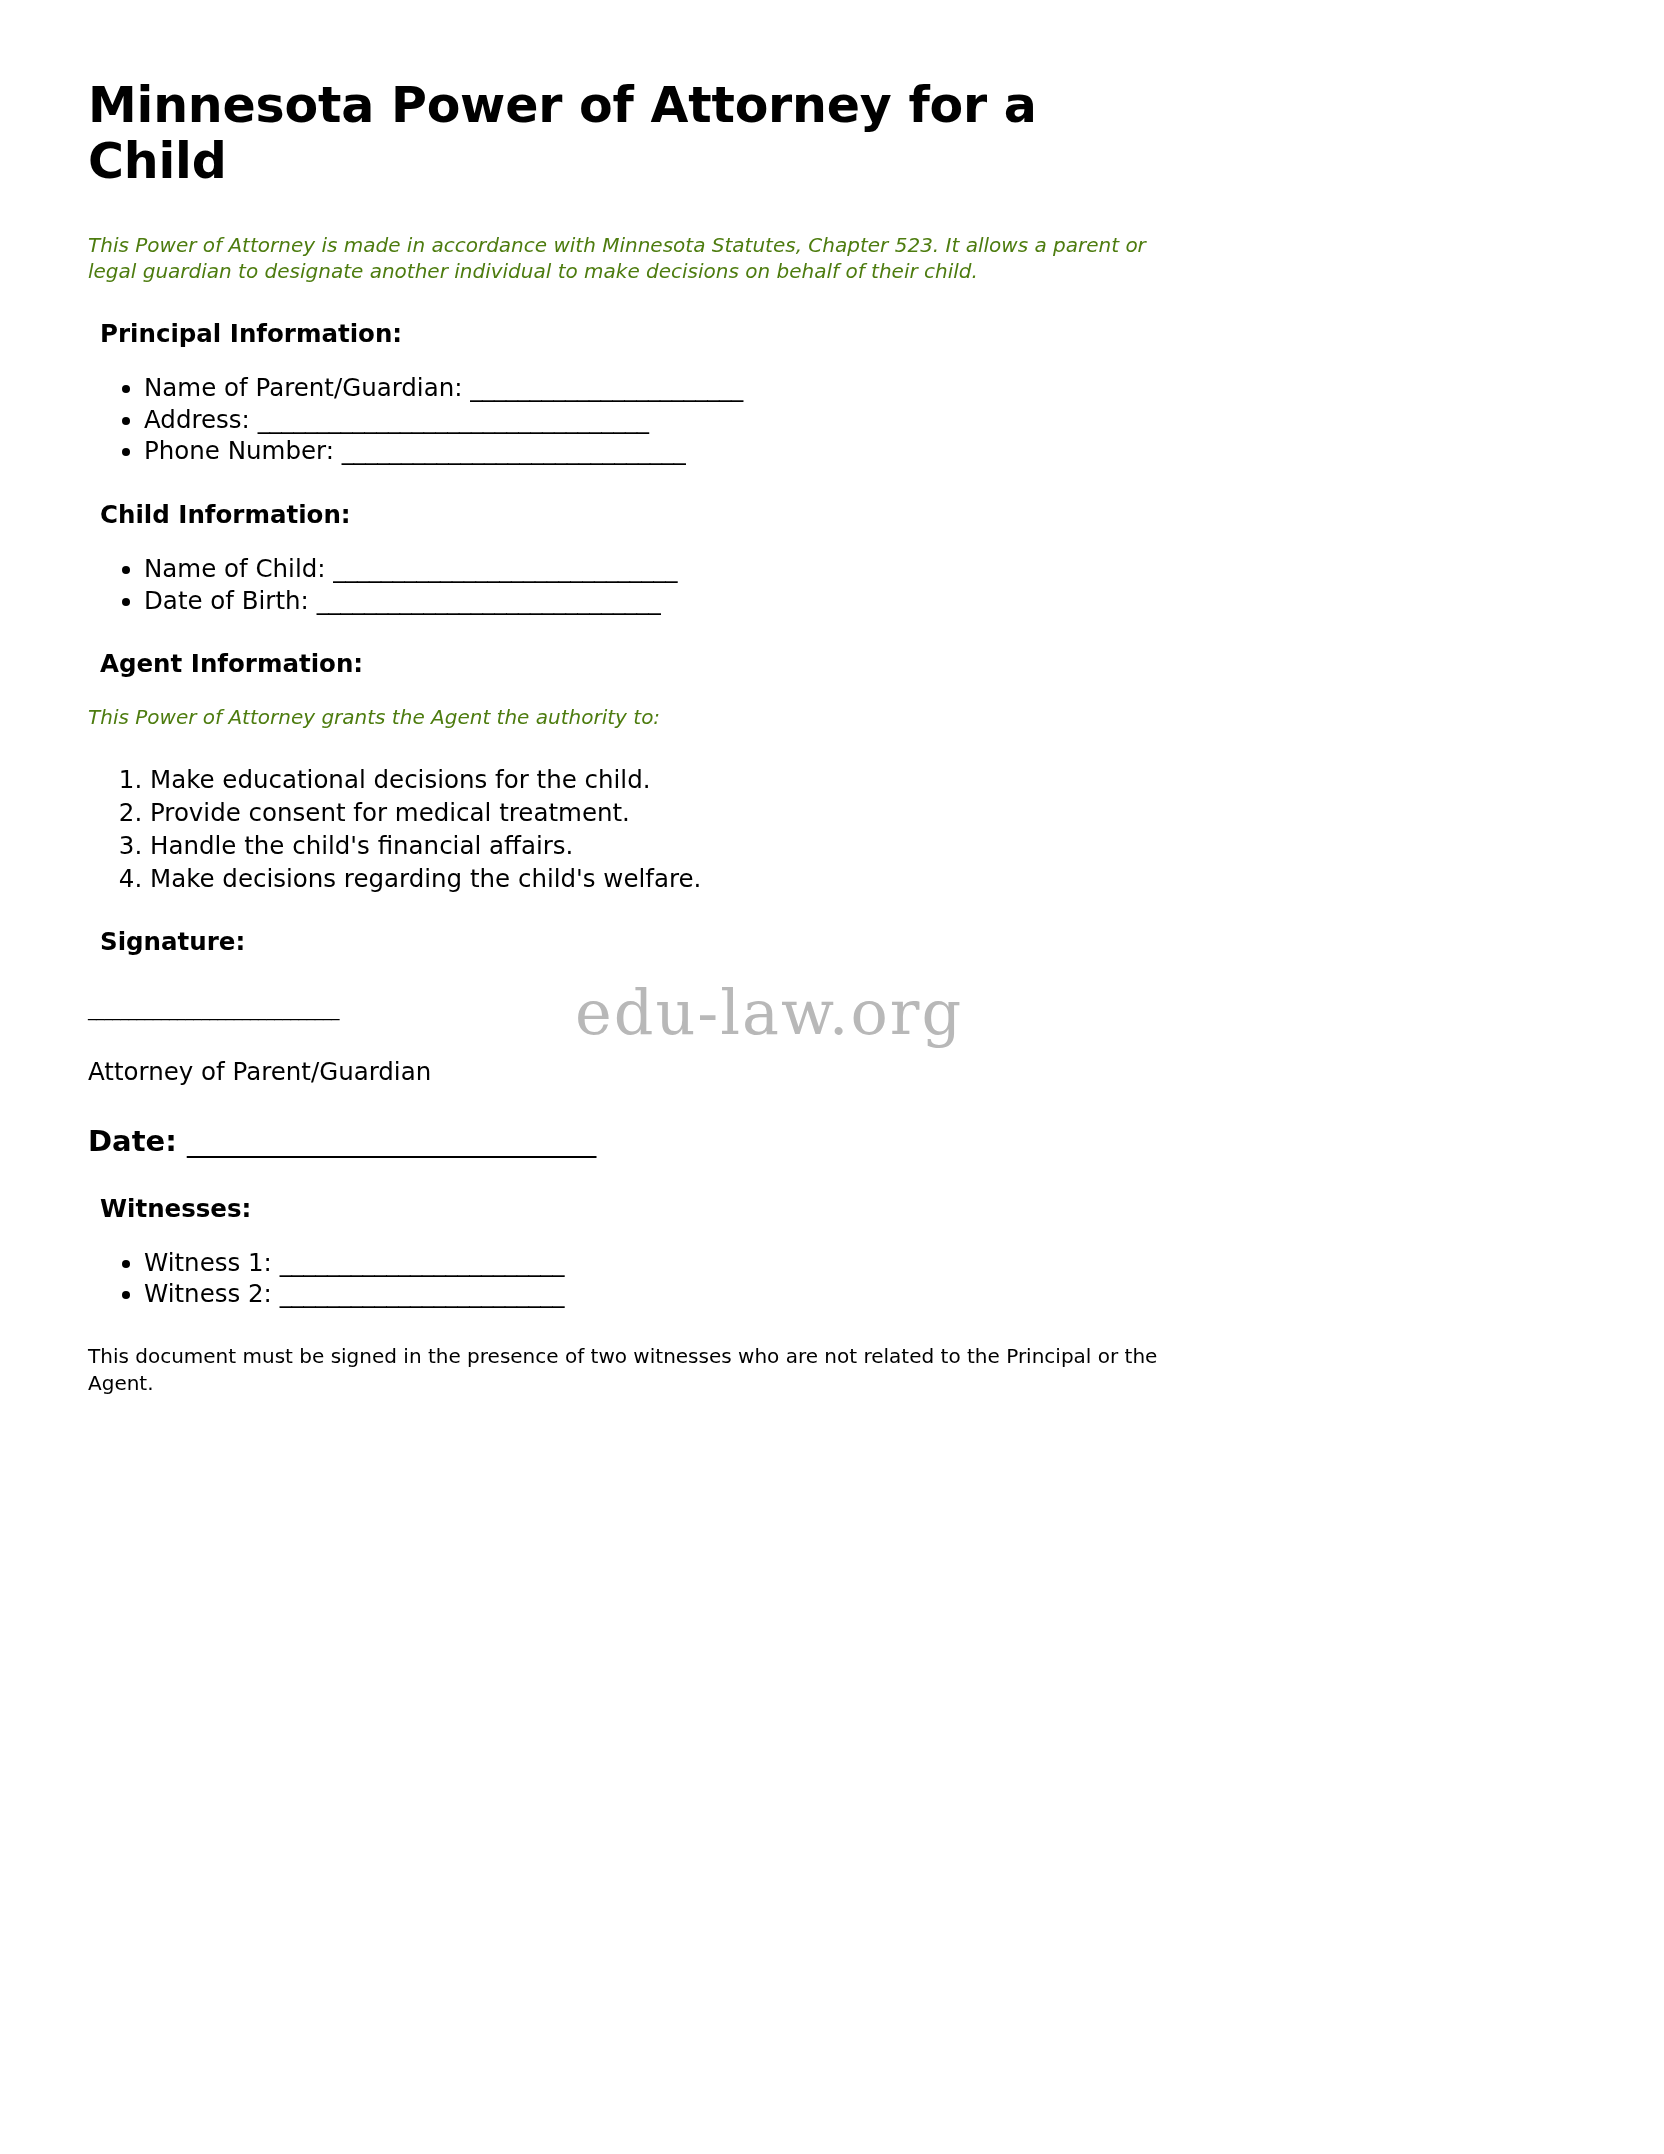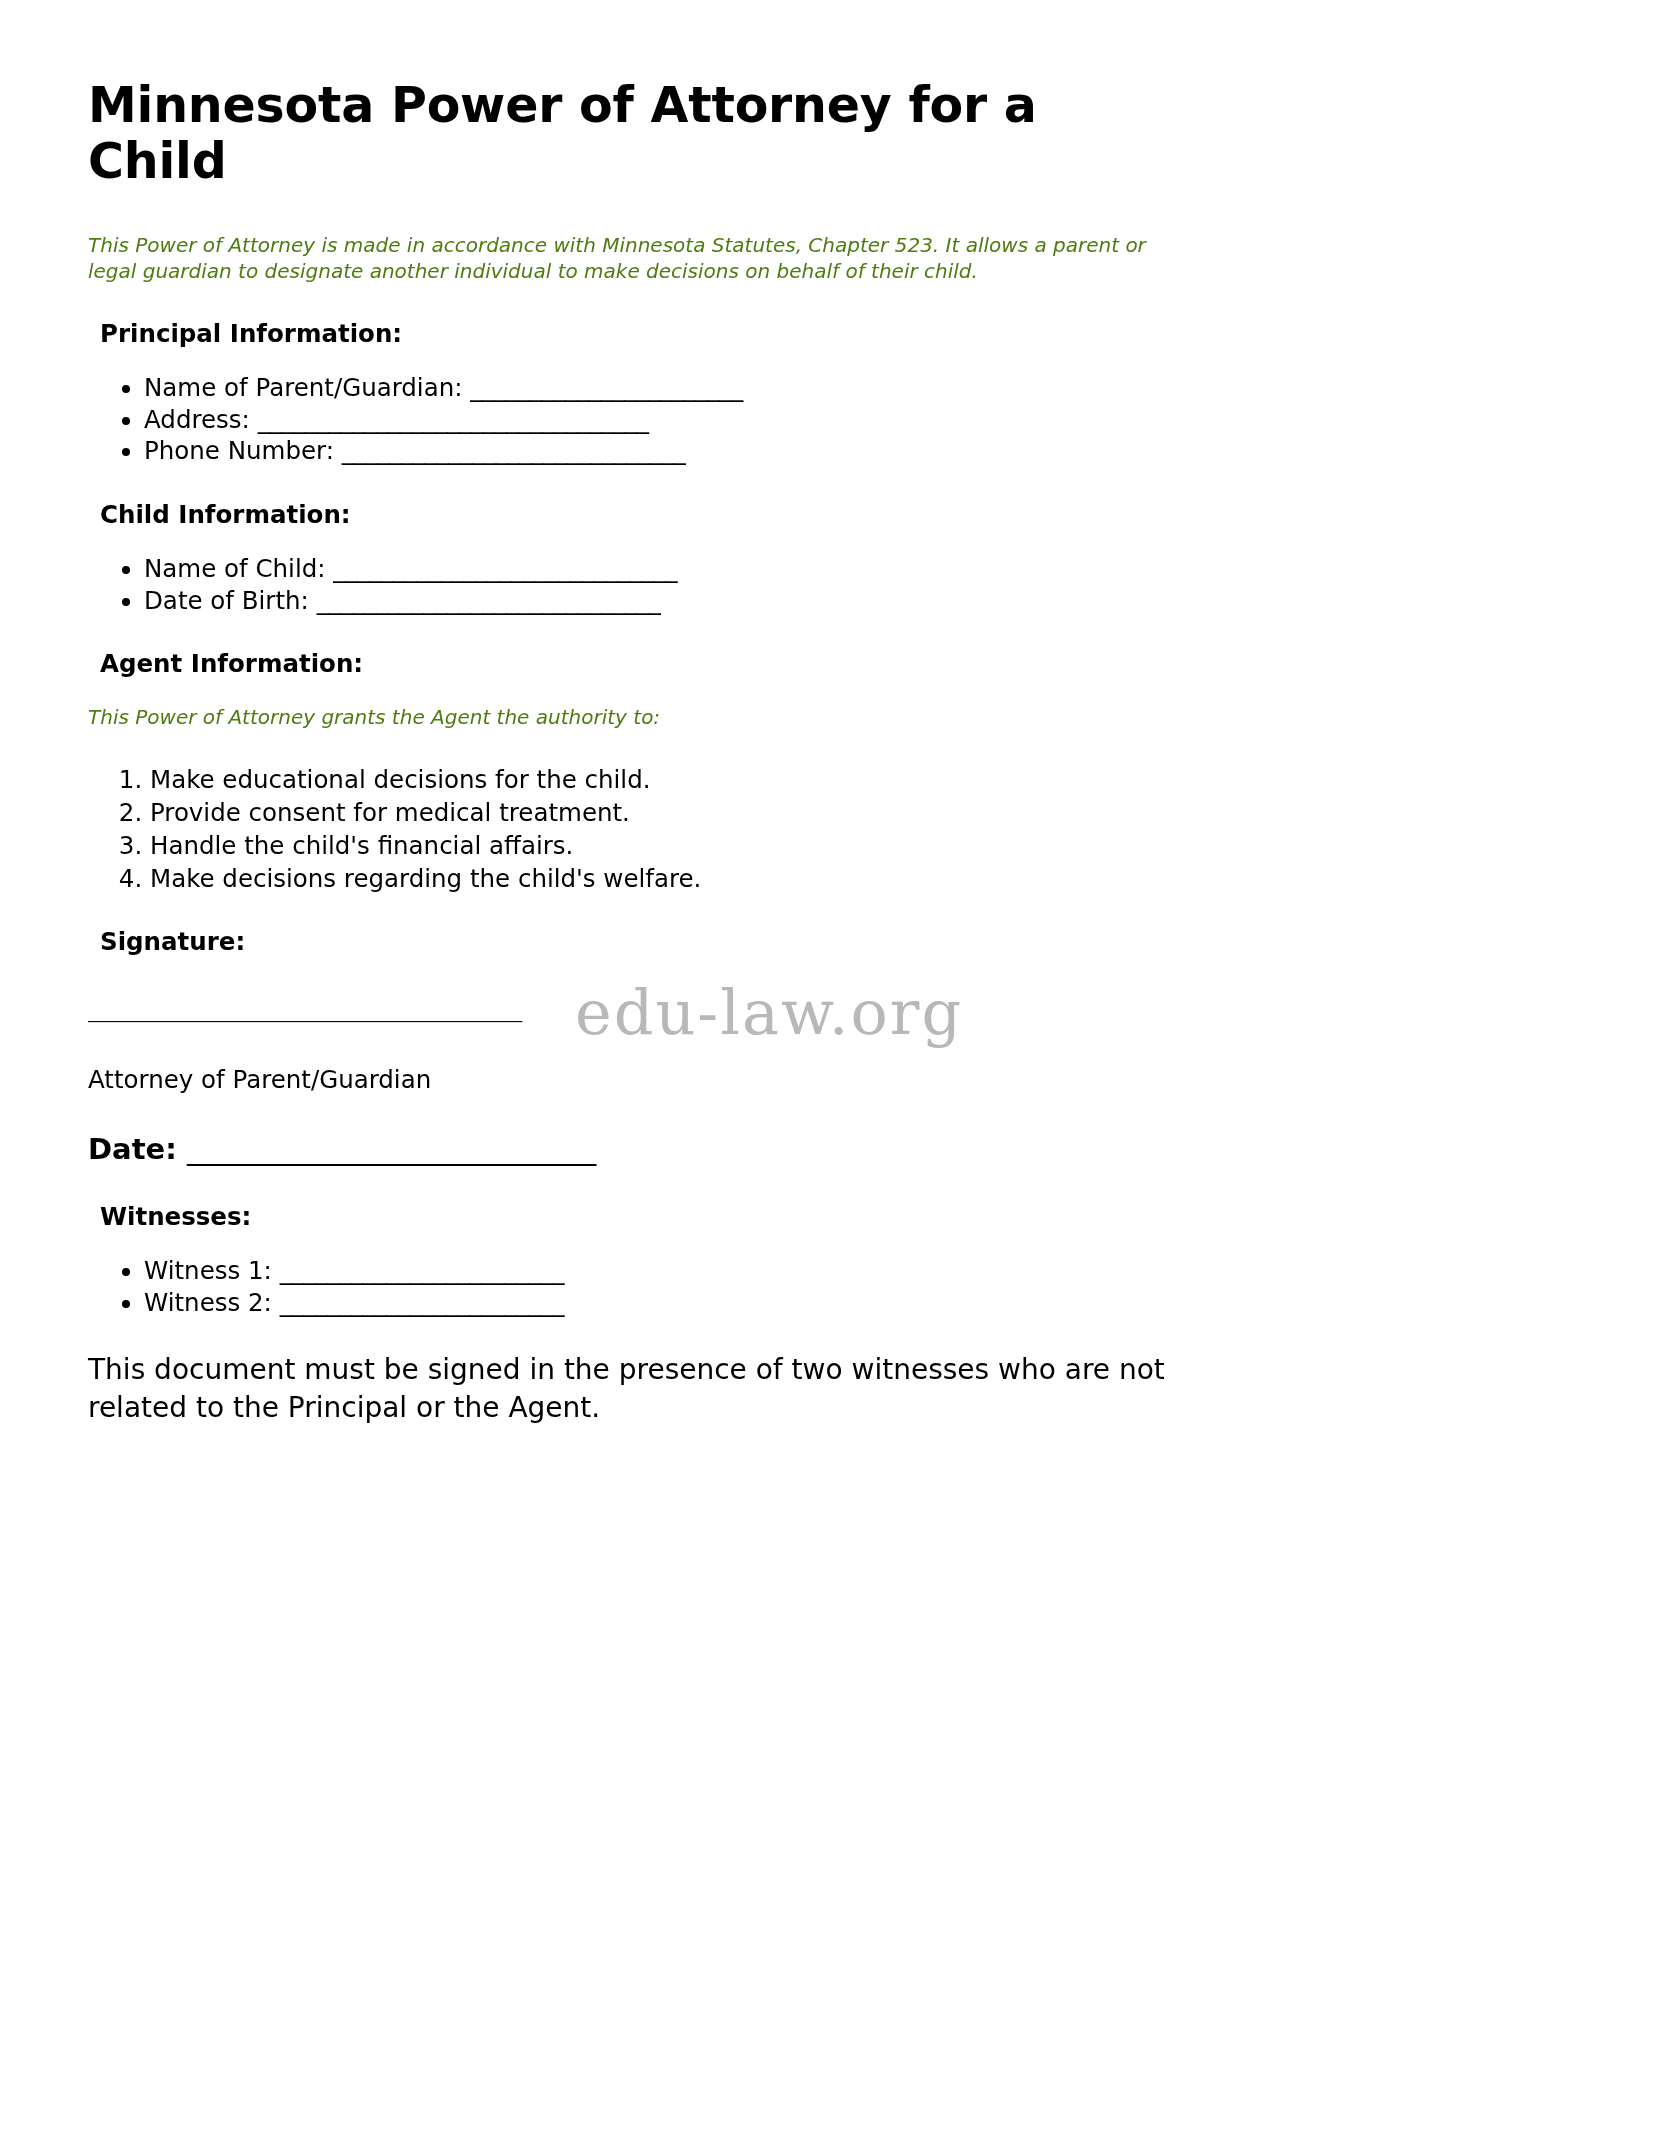--- a/index.html
+++ b/index.html
@@ -76,40 +76,39 @@
   }
   .eff-para {
     font-size: 24.5px;
     line-height: 1.33;
     margin: 0 0 34px 0;
   }
   .eff-label {
     font-weight: bold;
   }
   .sig-line {
-    font-size: 24px;
+    font-size: 17px;
     line-height: 1.2;
     margin: 44px 0 36px 0;
     white-space: pre;
     letter-spacing: -0.4px;
-    font-family: Liberation Mono, monospace;
   }
   .sig-caption {
     font-size: 24.5px;
     margin: 0 0 38px 0;
   }
   .date-row {
     font-size: 29px;
     margin: 0 0 36px 0;
   }
   .date-row .date-label {
     font-weight: bold;
   }
   .closing {
-    font-size: 28px;
+    font-size: 20px;
     line-height: 1.33;
     margin: 34px 0 16px 0;
   }
   .watermark {
     position: absolute;
     left: 575px;
     top: 976px;
     z-index: 3;
     font-family: "DejaVu Serif", serif;
     font-size: 62px;

